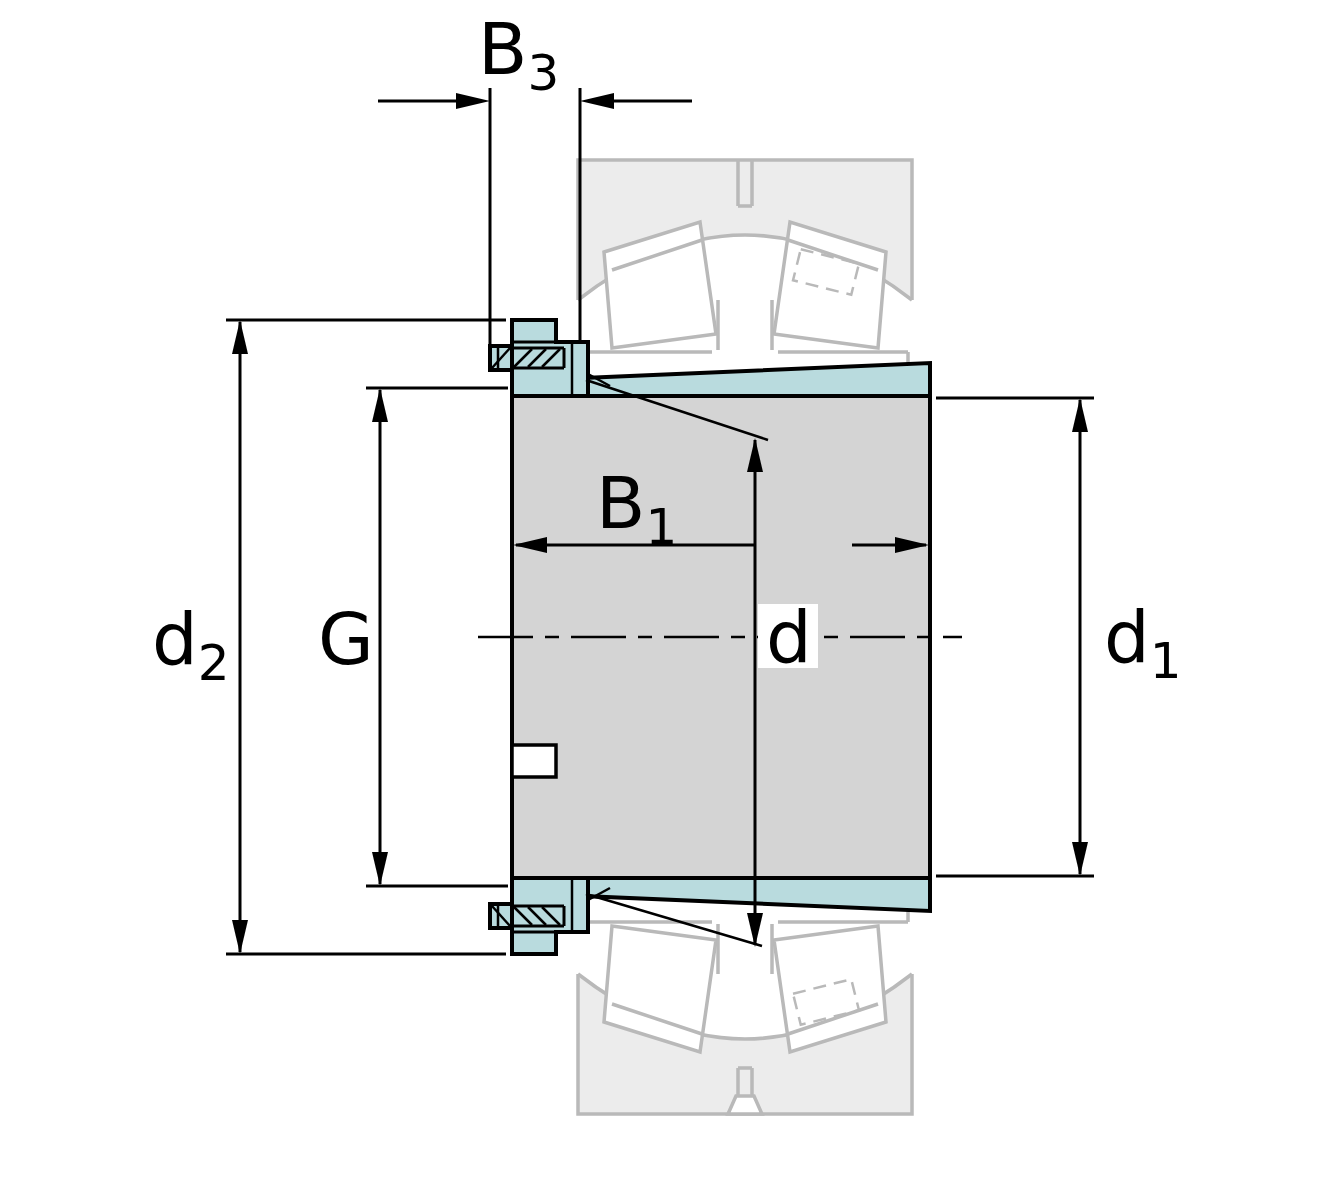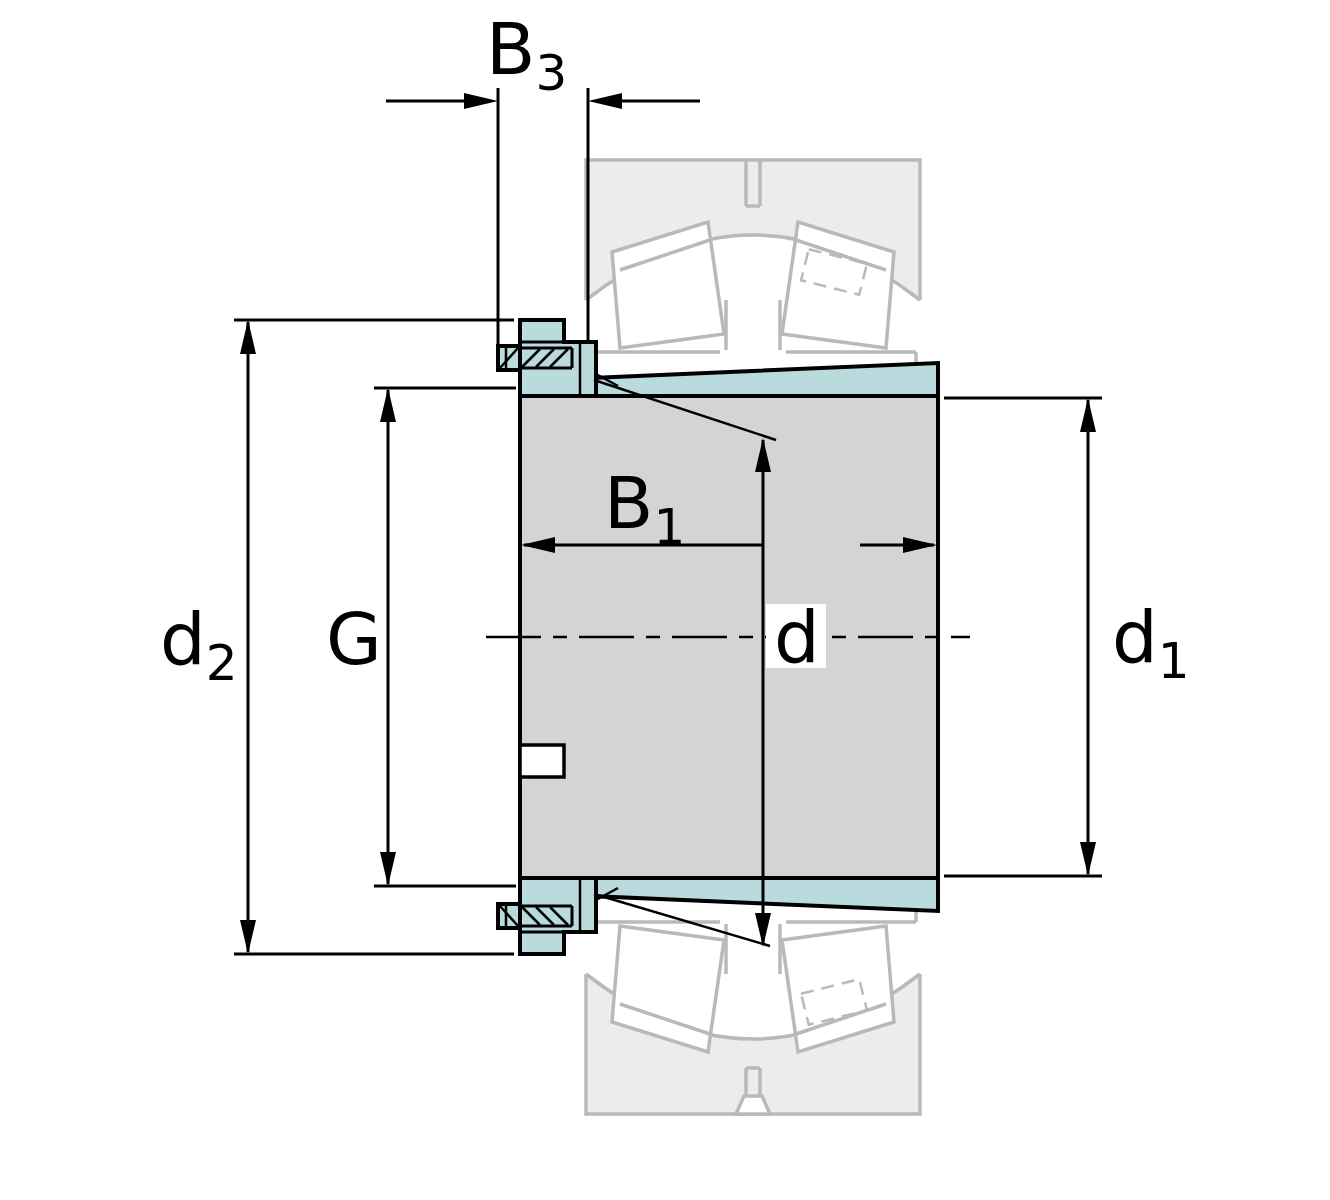--- a/index.html
+++ b/index.html
@@ -2,21 +2,21 @@
 <html><head>
 <meta charset="utf-8">
 <style>
   * { margin: 0; padding: 0; box-sizing: border-box; }
   html, body { background: #ffffff; }
   body {
     width: 1330px; height: 1200px;
     font-family: "DejaVu Sans", "Liberation Sans", sans-serif;
     overflow: hidden;
   }
-  .canvas { position: relative; width: 1136px; height: 1200px; background: #fff; margin-left: 8px; }
+  .canvas { position: relative; width: 1136px; height: 1200px; background: #fff; }
   svg { display: block; }
 
   
   .part-gray  { fill: #d4d4d4; stroke: #000; stroke-width: 4; }
   .part-teal  { fill: #b9dbde; stroke: #000; stroke-width: 4; }
   .part-white { fill: #ffffff; stroke: #000; stroke-width: 3.5; }
   .part-line      { stroke: #000; stroke-width: 3; fill: none; }
   .part-line-thin { stroke: #000; stroke-width: 2.5; fill: none; }
 
   

